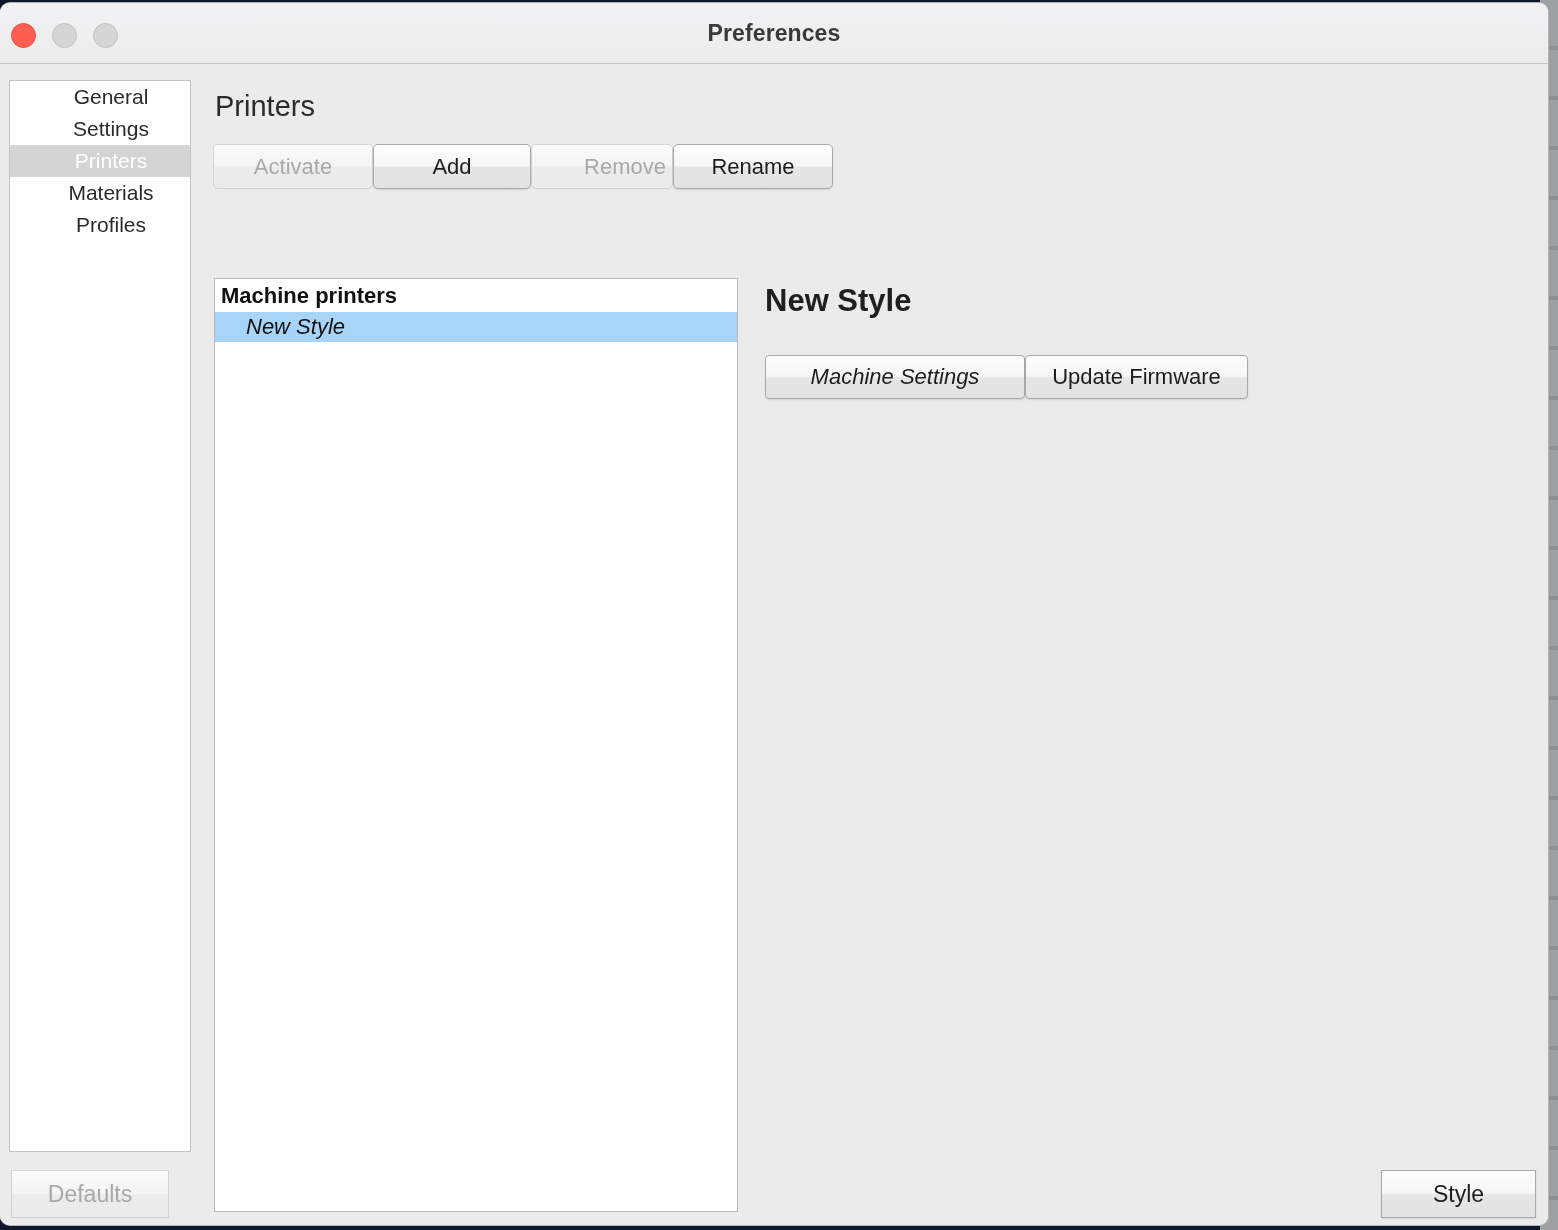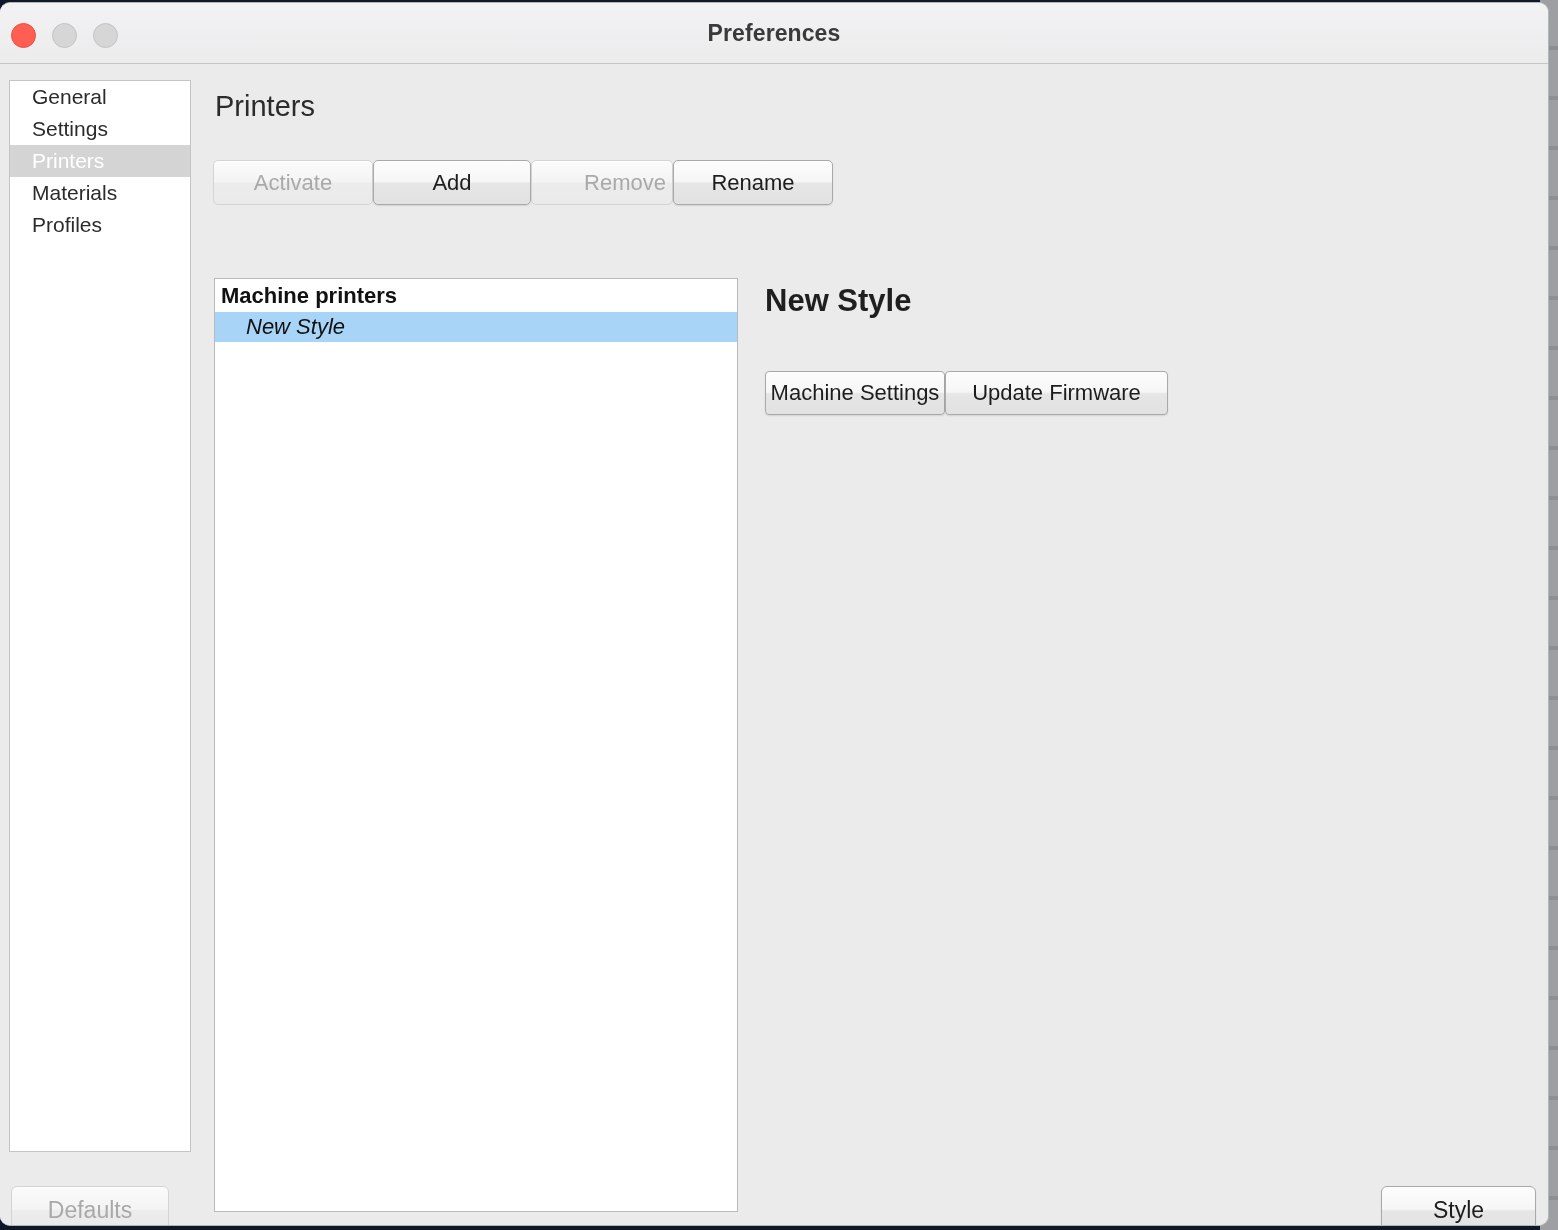--- a/index.html
+++ b/index.html
@@ -110,20 +110,21 @@
     box-sizing: border-box;
     overflow: hidden;
   }
   .side-item {
     height: 32px;
     line-height: 32px;
     padding-left: 22px;
     font-size: 21px;
     color: #2b2b2b;
     white-space: nowrap;
+    text-align: center;
   }
   .side-item.selected {
     background: #d4d4d4;
     color: #ffffff;
   }
 
   
   .page-title {
     position: absolute;
     left: 215px;
@@ -146,21 +147,20 @@
     font-size: 22px;
     color: #1d1d1d;
     background: linear-gradient(180deg, #fdfdfd 0%, #f6f6f6 48%, #e6e6e6 52%, #e2e2e2 100%);
     border: 1px solid #a9a9a9;
     border-radius: 5px;
     box-sizing: border-box;
     cursor: default;
     text-align: center;
     white-space: nowrap;
     box-shadow: 0 1px 0 rgba(255,255,255,0.85) inset, 0 1px 1.5px rgba(0,0,0,0.10);
-    margin-top: 16px;
   }
   .btn.disabled {
     color: #a9a9a9;
     background: linear-gradient(180deg, #fbfbfb 0%, #f4f4f4 48%, #ececec 52%, #eaeaea 100%);
     border-color: #d3d3d3;
     box-shadow: 0 1px 0 rgba(255,255,255,0.8) inset;
   }
 
   .toolbar .btn {
     height: 45px;
@@ -214,38 +214,38 @@
     position: absolute;
     left: 765px;
     top: 291px;
     display: flex;
   }
   .detail-buttons .btn {
     height: 44px;
     line-height: 42px;
     border-radius: 4px;
   }
-  .db-machine  { width: 180px; }
+  .db-machine  { width: 260px; font-style: italic; }
   .db-firmware { width: 223px; }
 
   
   .footer-left {
     position: absolute;
     left: 11px;
     top: 1106px;
   }
   .footer-right {
     position: absolute;
     left: 1381px;
     top: 1106px;
   }
   .footer-left .btn, .footer-right .btn {
     height: 48px;
     line-height: 46px;
-    border-radius: 6px;
+    border-radius: 0;
     font-size: 23px;
   }
   .ft-defaults { width: 158px; }
   .ft-close    { width: 155px; }
 </style>
 </head>
 <body>
 
 <div id="screen">
 

